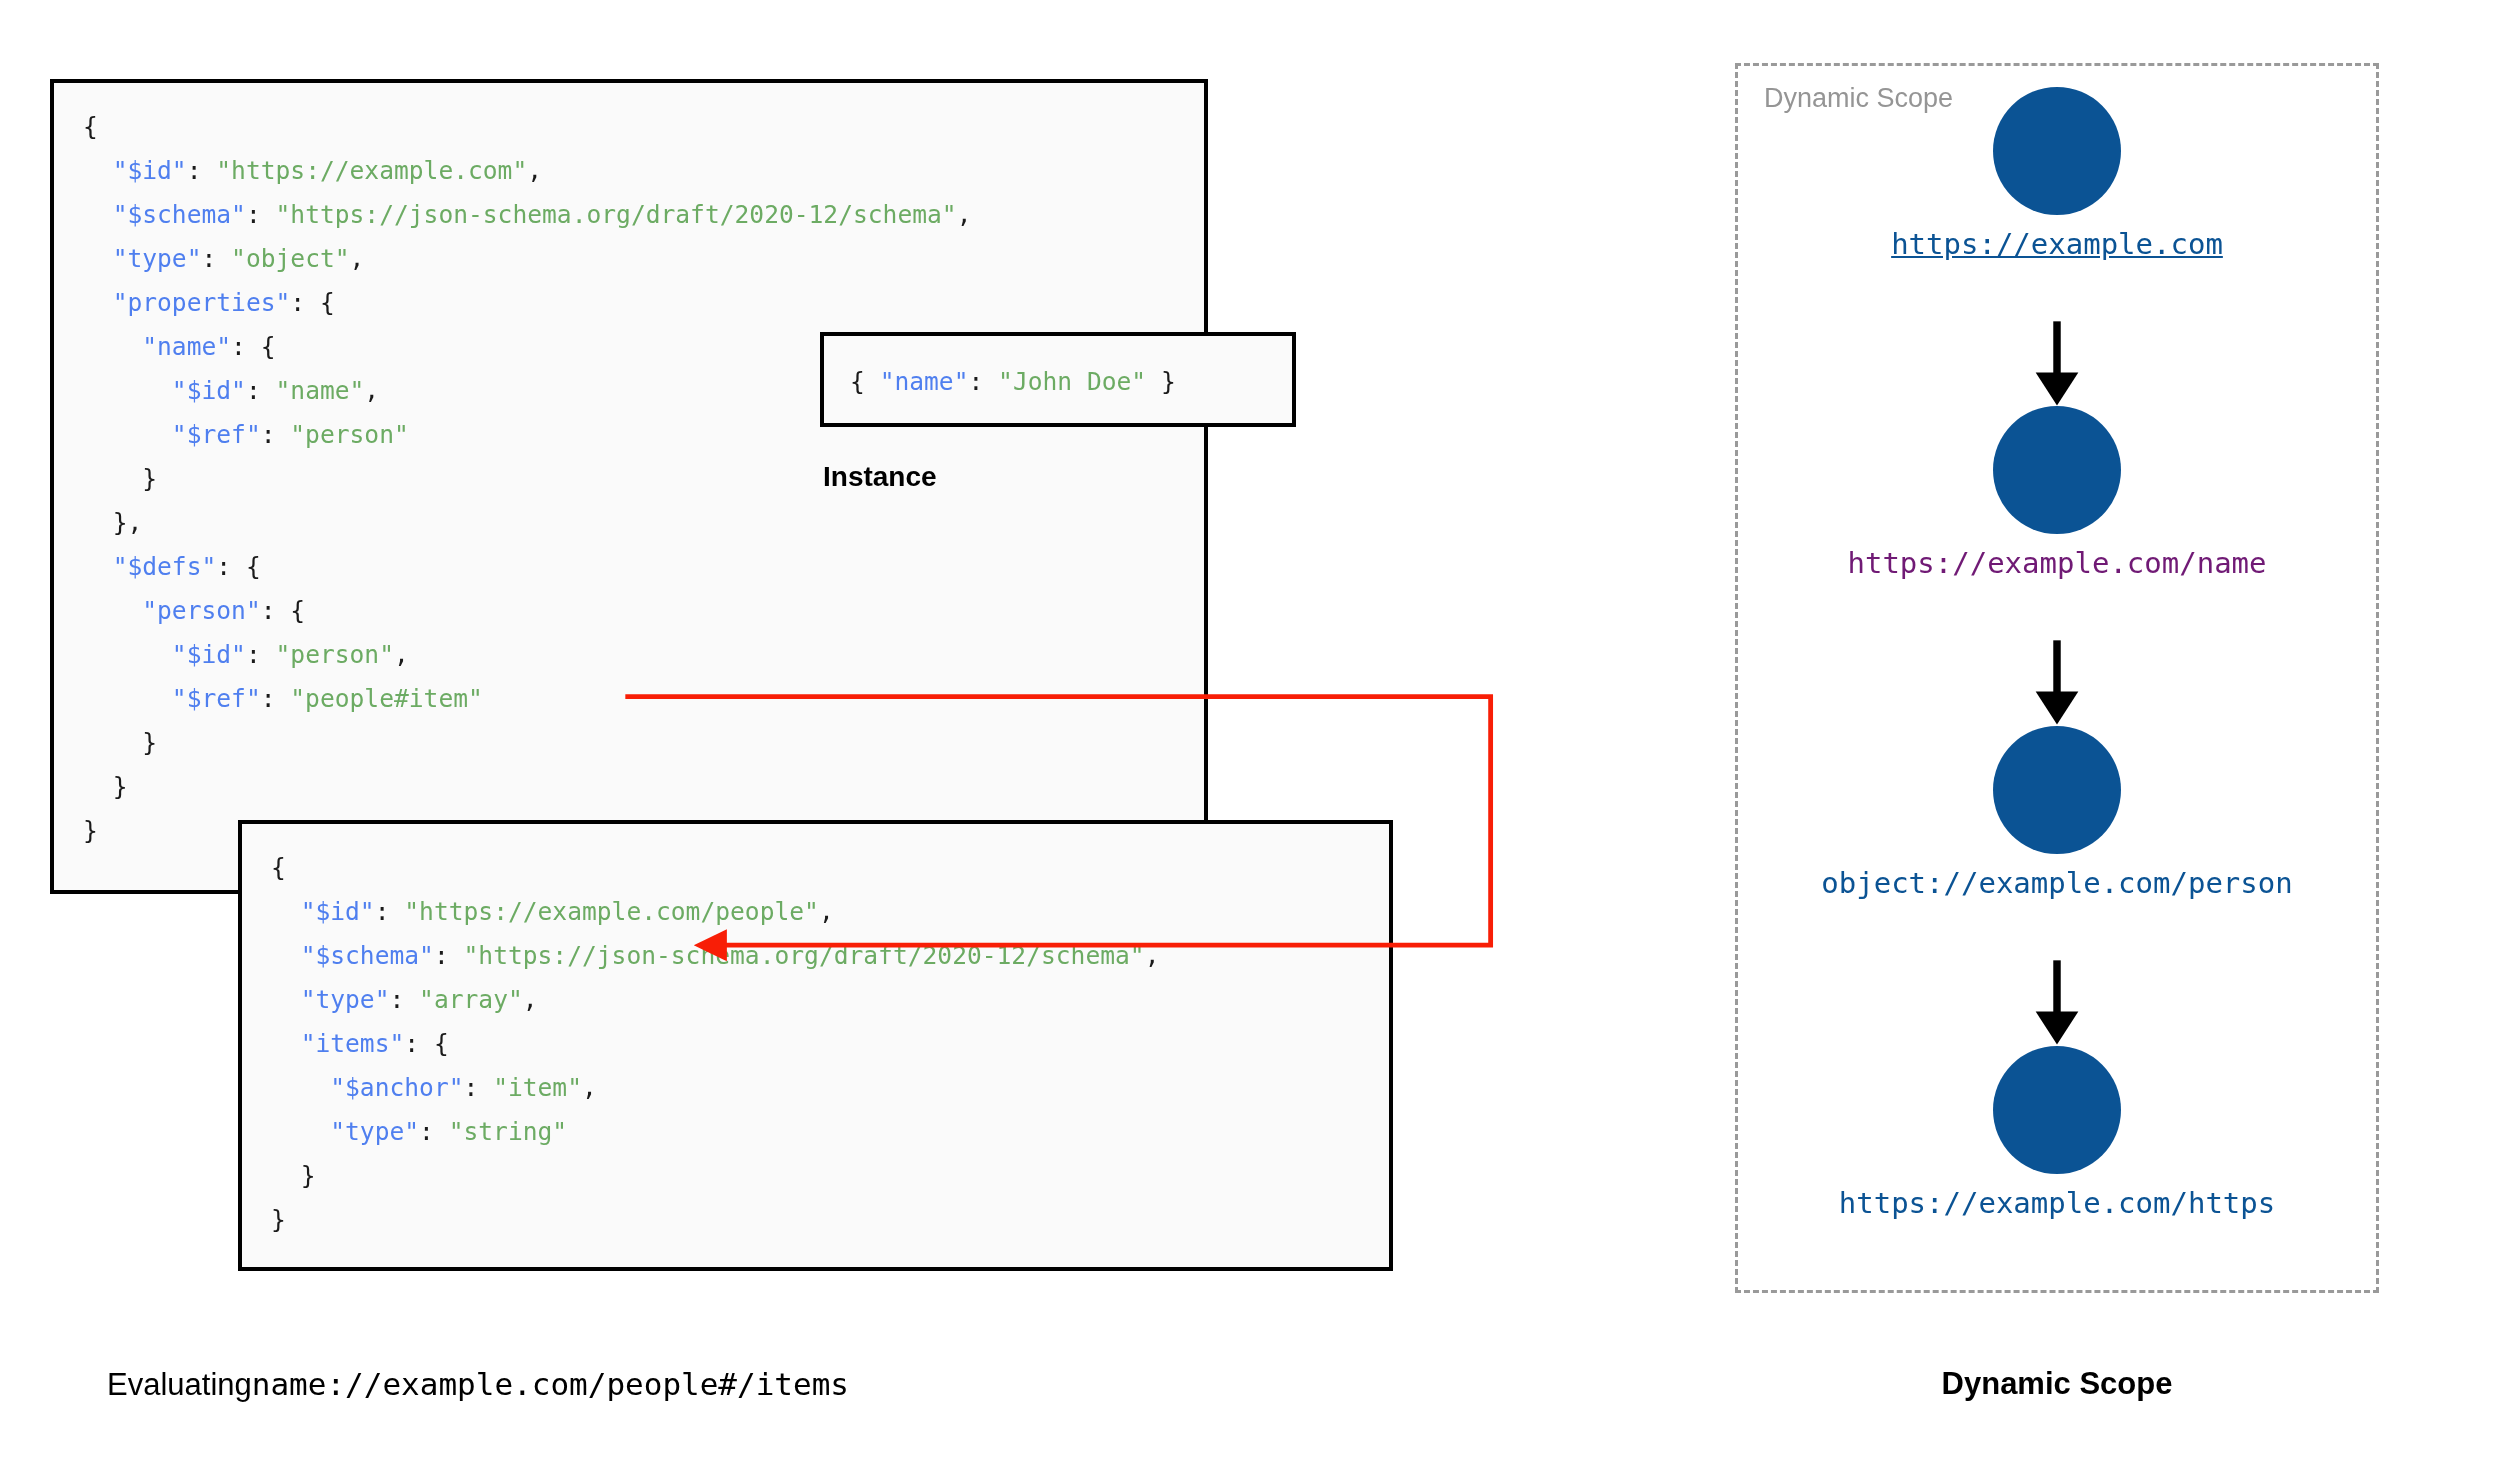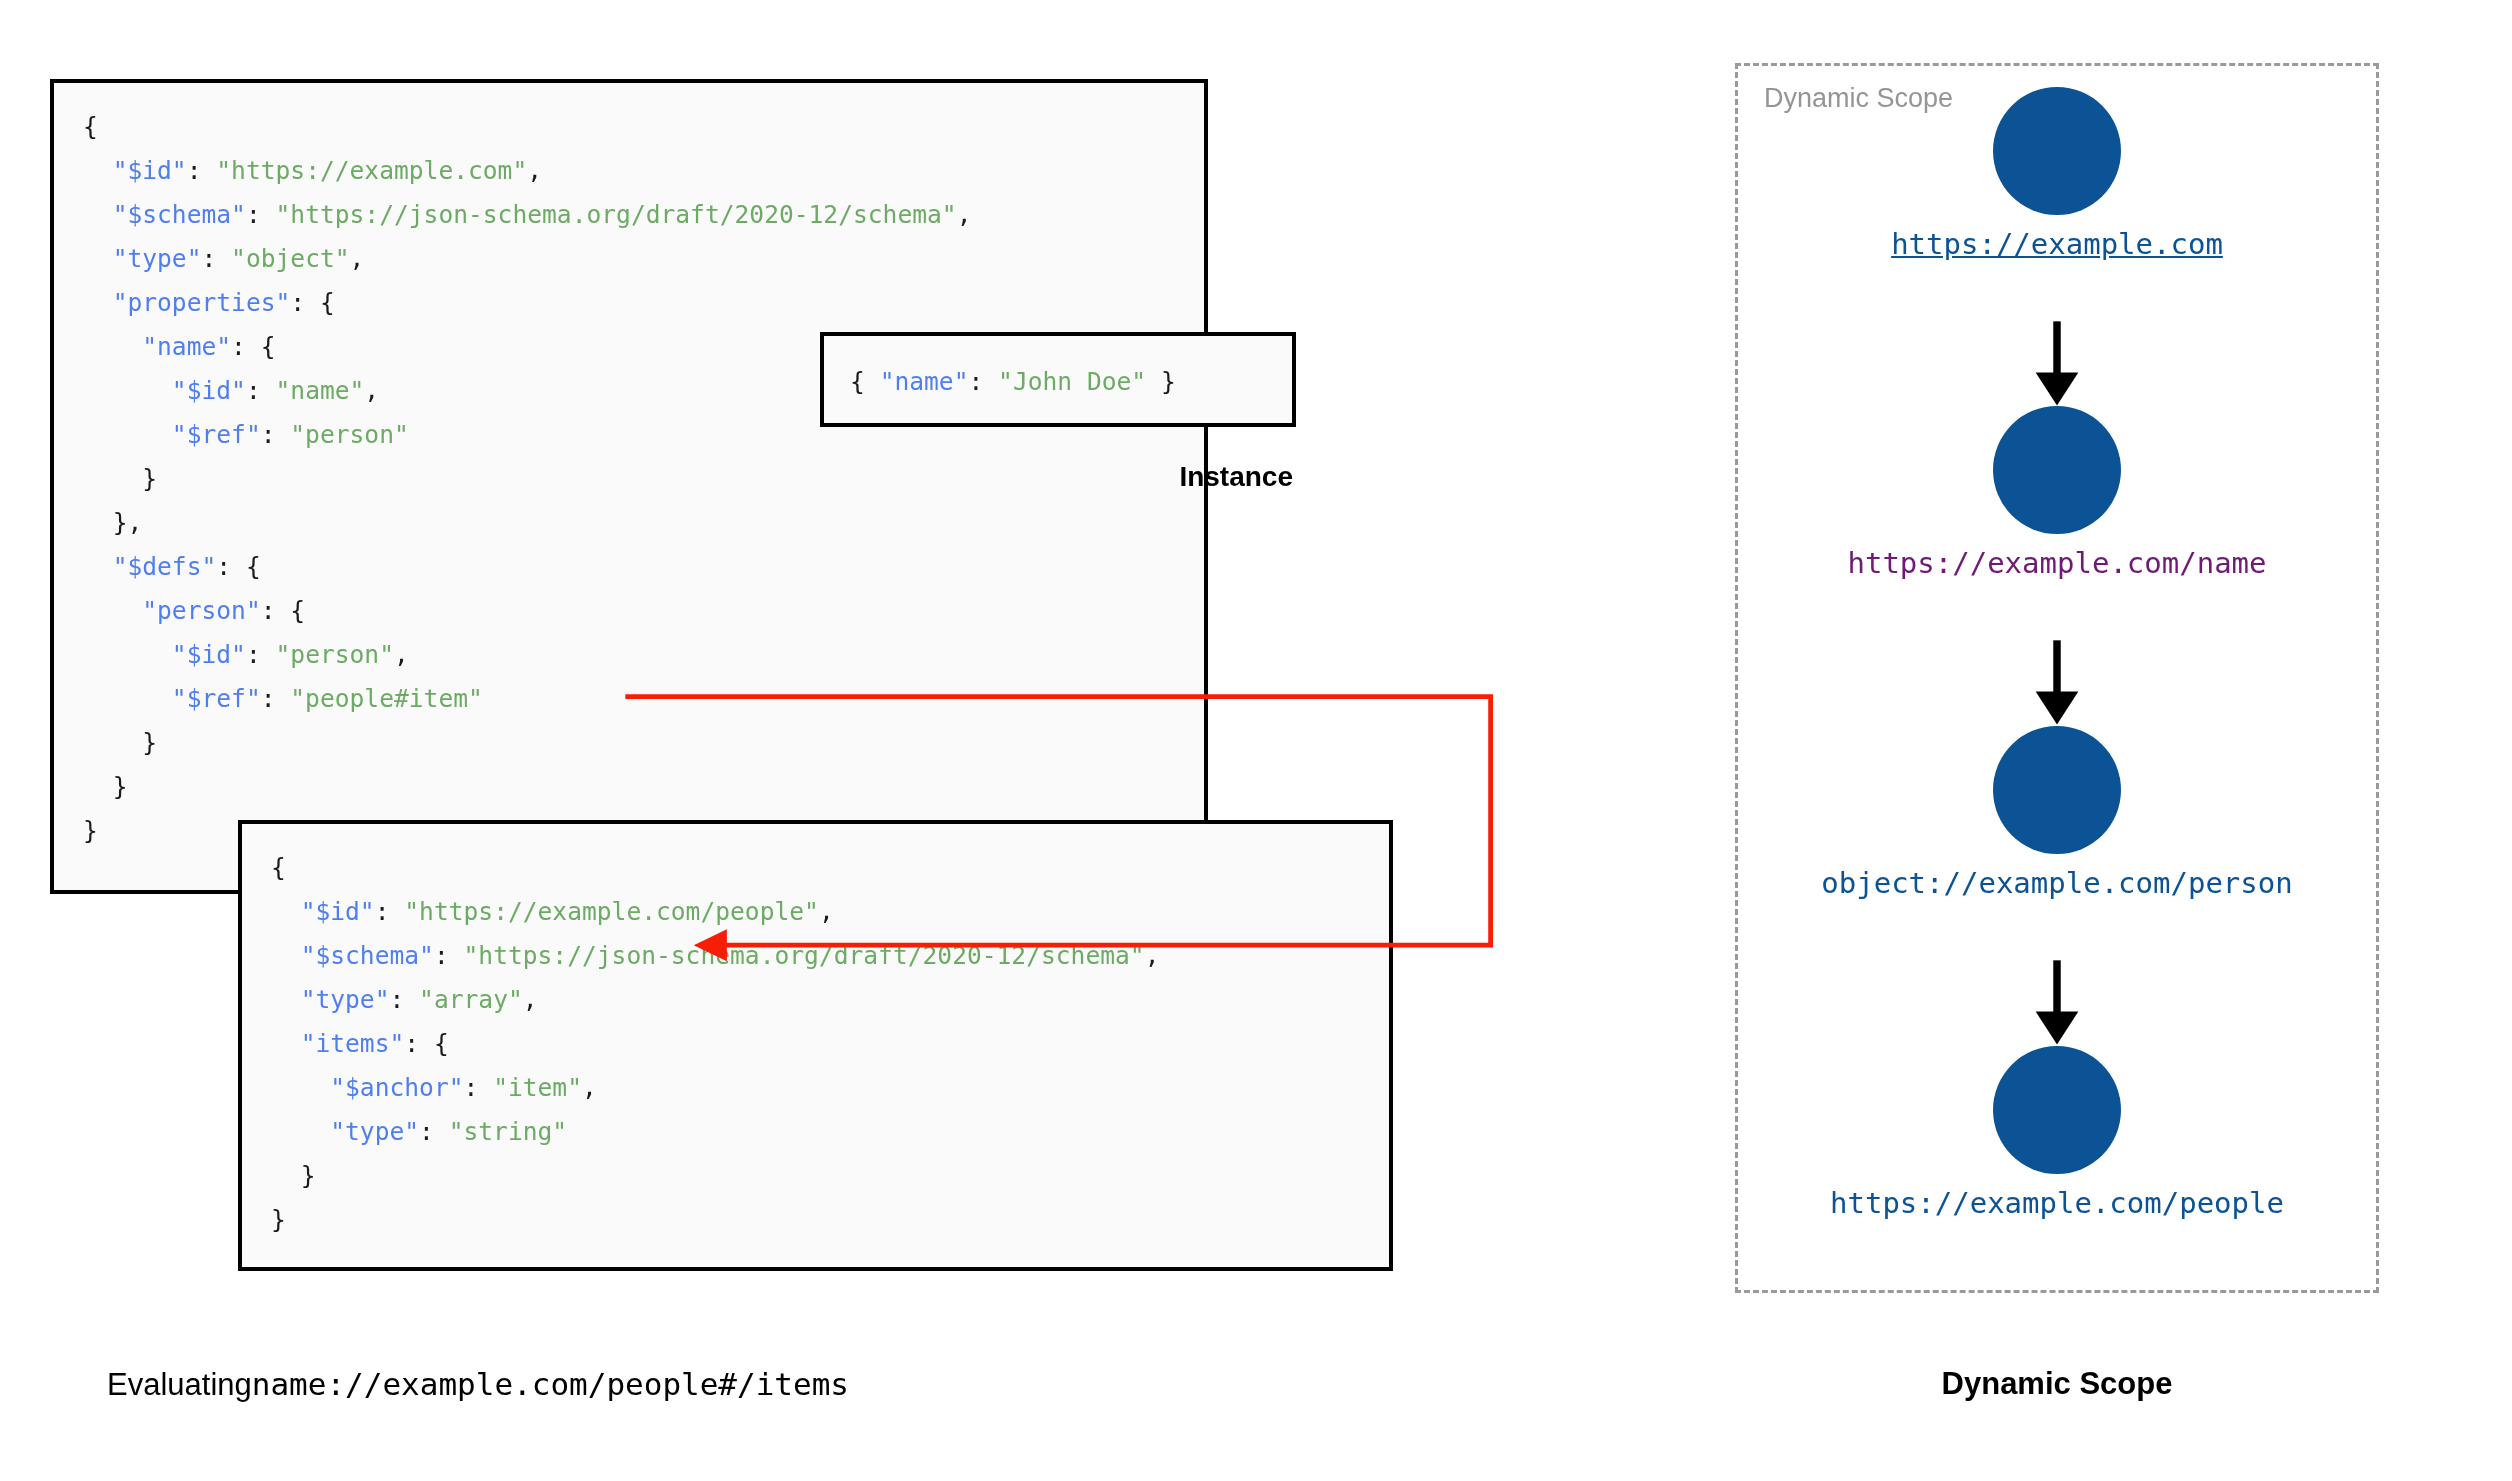--- a/index.html
+++ b/index.html
@@ -14,21 +14,21 @@
   .k{color:#4f7fef;}
   .s{color:#6cab63;}
   .p{color:#1a1a1a;}
 
   #main-schema-box{left:50px;top:79px;width:1158px;height:815px;}
   #main-schema-code{position:absolute;left:29px;top:22.4px;}
 
   #instance-box{left:820px;top:332px;width:476px;height:95px;}
   #instance-code{position:absolute;left:26px;top:23.5px;font-size:24.6px;line-height:44px;}
 
-  #instance-caption{position:absolute;left:823px;top:461px;width:470px;text-align:right;
+  #instance-caption{position:absolute;left:823px;top:461px;width:470px;text-align:left;
                     font-size:28px;font-weight:bold;color:#000000;}
 
   #people-box{left:238px;top:820px;width:1155px;height:451px;}
   #people-code{position:absolute;left:29px;top:22.4px;}
 
   
   #overlay{position:absolute;left:0;top:0;width:2512px;height:1482px;pointer-events:none;}
 
   
   #scope-panel{position:absolute;left:1735px;top:63px;width:644px;height:1230px;
@@ -106,21 +106,21 @@
   </div>
   <div class="scope-arrow" style="top:960px;">
     <svg width="64" height="86" viewBox="0 0 120 160">
       <line x1="60" y1="0" x2="60" y2="110" stroke="#000000" stroke-width="14"></line>
       <polygon points="60,158 20,96 100,96" fill="#000000"></polygon>
     </svg>
   </div>
 
   <div class="scope-node" style="top:1046px;">
     <div class="node-dot" style="background: rgb(11, 83, 148);"></div>
-    <div class="node-label" style="color: rgb(11, 83, 148);">https://example.com/people</div>
+    <div class="node-label" style="color: rgb(11, 83, 148);">https://example.com/https</div>
   </div>
 
   <div id="eval-caption">
     <span class="bold">Evaluating</span><span class="mono">name://example.com/people#/items</span>
   </div>
   <div id="scope-caption">Dynamic Scope</div>
 
 </div>
 
 

